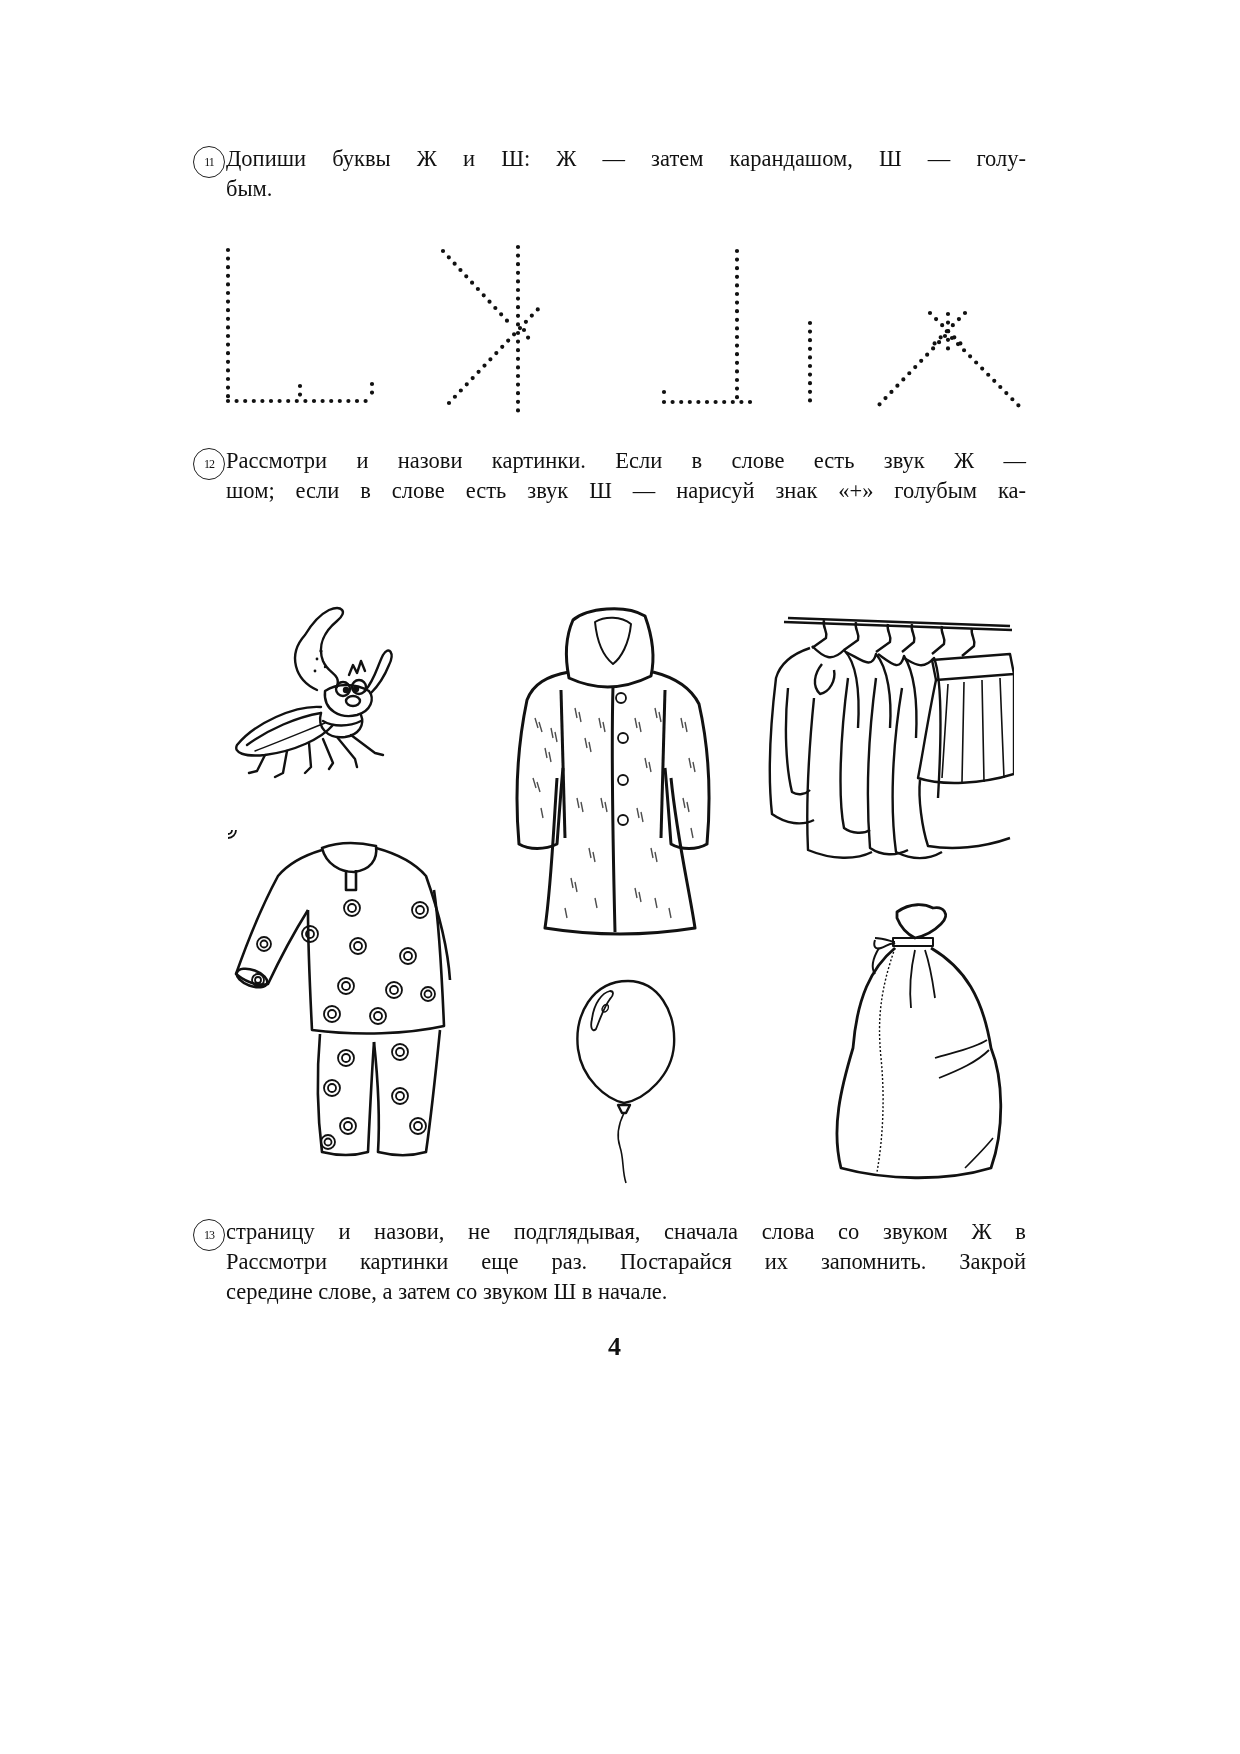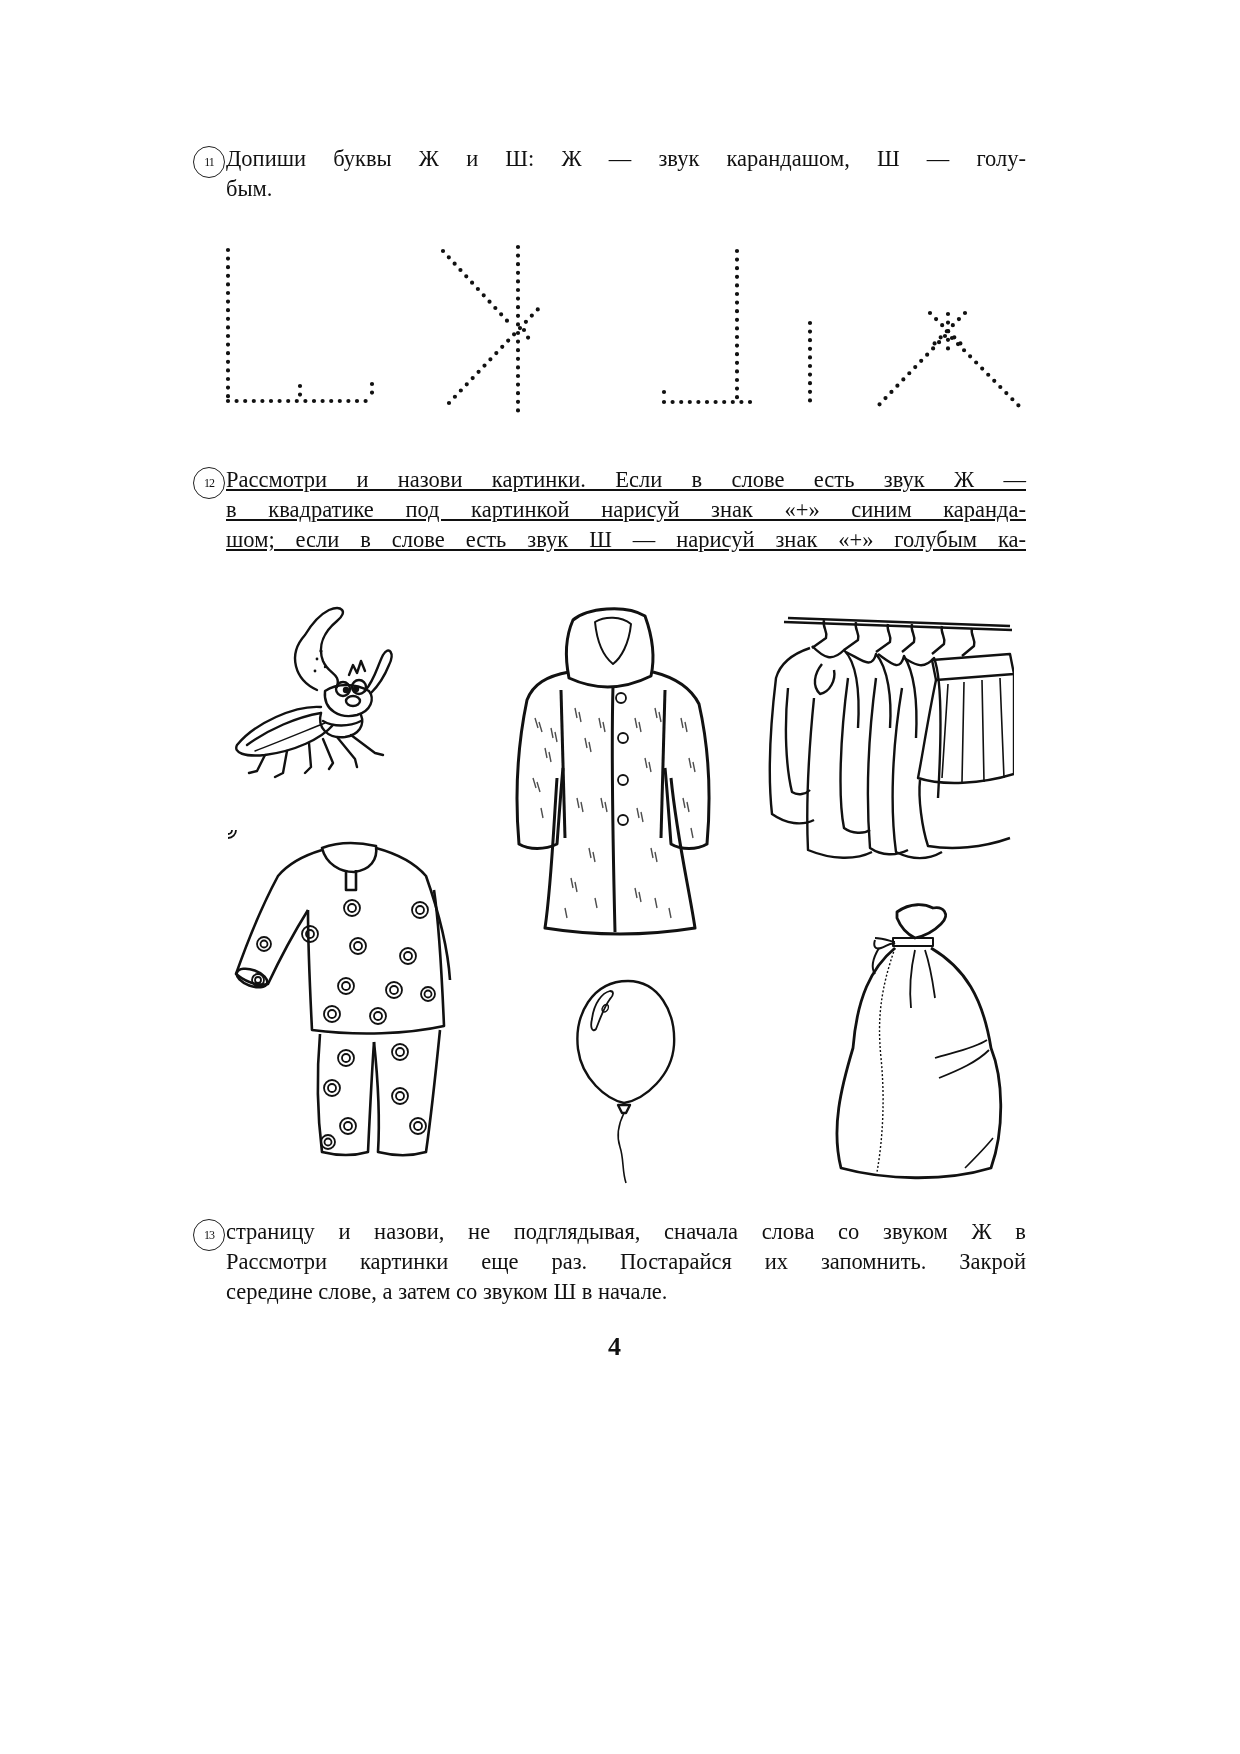--- a/index.html
+++ b/index.html
@@ -8,34 +8,34 @@
   .task { position: absolute; left: 226px; width: 800px; }
   .task-num { position: absolute; left: -33px; top: 2px; width: 30px; height: 30px;
               border: 1.6px solid #222; border-radius: 50%; font-size: 12px;
               line-height: 30px; text-align: center; letter-spacing: -1px;
               font-family: "Liberation Serif", serif; }
   .task-text { font-family: "Liberation Serif", serif; font-size: 22.5px; line-height: 30px;
                text-align: justify; margin: 0; font-stretch: condensed; }
   .task-text span { display: block; }
   .just { text-align: justify; text-align-last: justify; }
   #task11 { top: 144px; }
-  #task12 { top: 465px; text-decoration: underline; }
+  #task12 { top: 446px; }
   #task13 { top: 1217px; }
   .tracing { position: absolute; left: 0; top: 0; width: 1240px; height: 460px; pointer-events: none; }
   .pic { position: absolute; }
   .page-number { position: absolute; left: 608px; top: 1332px; font-size: 26px; font-weight: bold;
                  font-family: "Liberation Serif", serif; }
 </style>
 </head>
 <body>
 
 <div class="task" id="task11">
   <div class="task-num">11</div>
   <p class="task-text">
-    <span class="just">Допиши буквы Ж и Ш: Ж — звук карандашом, Ш — голу-</span>
+    <span class="just">Допиши буквы Ж и Ш: Ж — затем карандашом, Ш — голу-</span>
     <span>бым.</span>
   </p>
 </div>
 
 <svg class="tracing" viewBox="0 0 1240 460">
   <defs>
     <style>.dot{stroke:#111;stroke-width:4.2;stroke-linecap:round;stroke-dasharray:0 8.6;fill:none;}</style>
   </defs>
 
   <g>
@@ -65,21 +65,20 @@
     <line class="dot" x1="948" y1="314" x2="948" y2="352"></line>
     <line class="dot" x1="945" y1="336" x2="876" y2="408"></line>
     <line class="dot" x1="952" y1="338" x2="1021" y2="408"></line>
   </g>
 </svg>
 
 <div class="task" id="task12">
   <div class="task-num">12</div>
   <p class="task-text">
     <span class="just">Рассмотри и назови картинки. Если в слове есть звук Ж —</span>
-    <span class="just">в квадратике под картинкой нарисуй знак «+» синим каранда-</span>
     <span class="just">шом; если в слове есть звук Ш — нарисуй знак «+» голубым ка-</span>
   </p>
 </div>
 
 <svg class="pic" style="left:225px;top:595px;" width="170" height="190" viewBox="0 0 170 190">
   <g fill="none" stroke="#111" stroke-width="2.4" stroke-linejoin="round" stroke-linecap="round">
 
     <path d="M92 95 C70 85 62 60 80 40 C86 30 94 20 104 15 C116 10 124 16 112 26 C100 36 92 50 98 66 C104 80 116 78 112 92"></path>
     <path d="M140 96 C150 84 152 72 158 60 C164 50 170 58 164 70 C160 80 156 88 146 98"></path>
     <path d="M124 80 l4 -10 l4 8 l4 -12 l4 10"></path>

